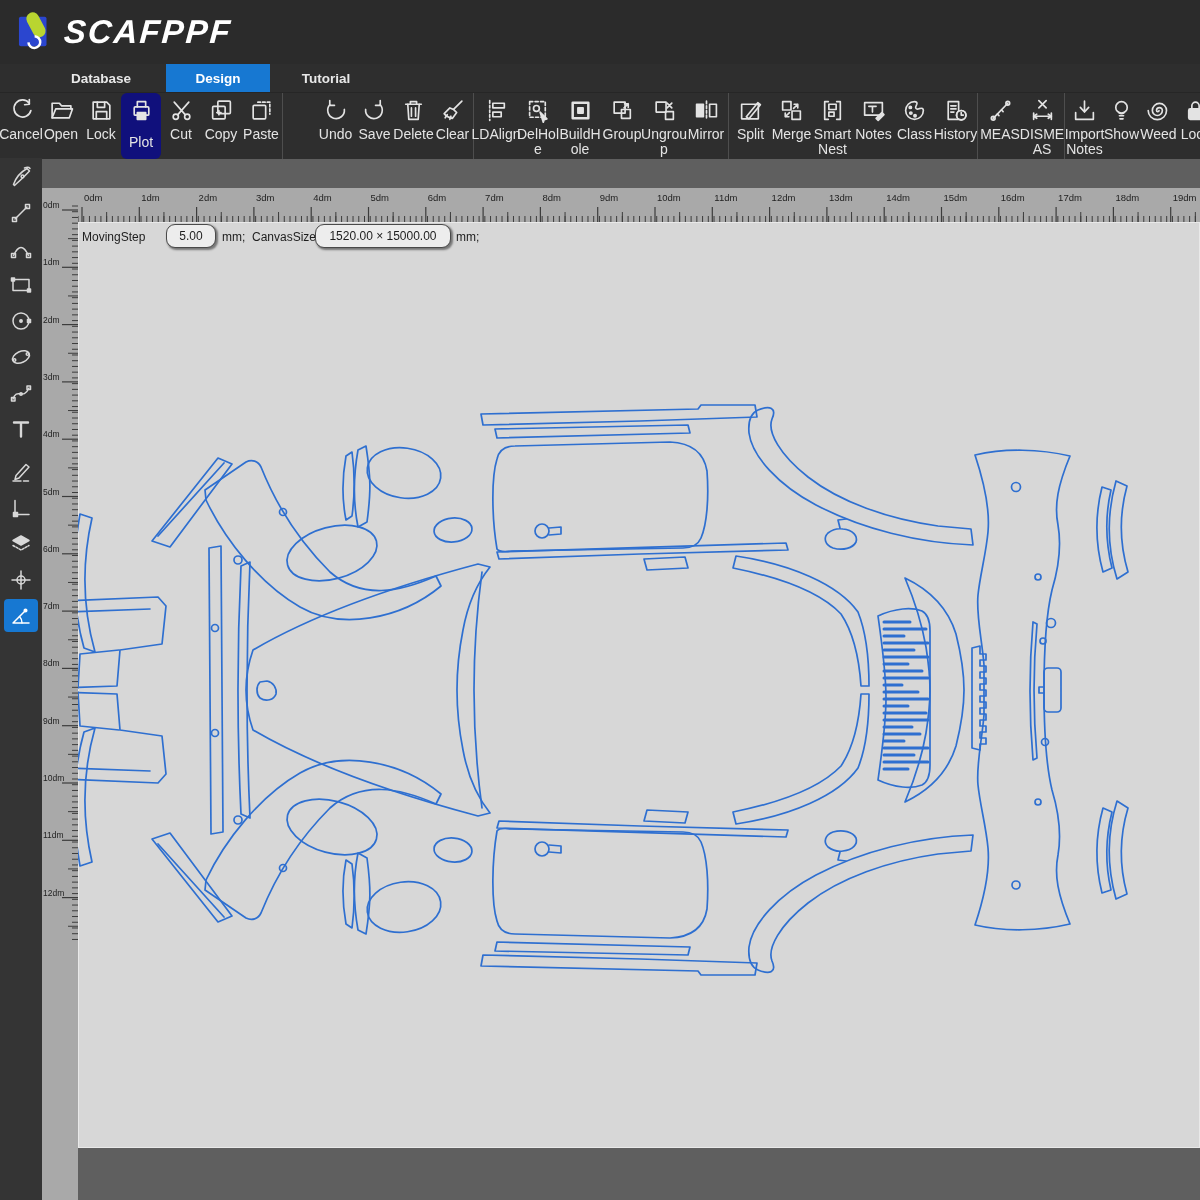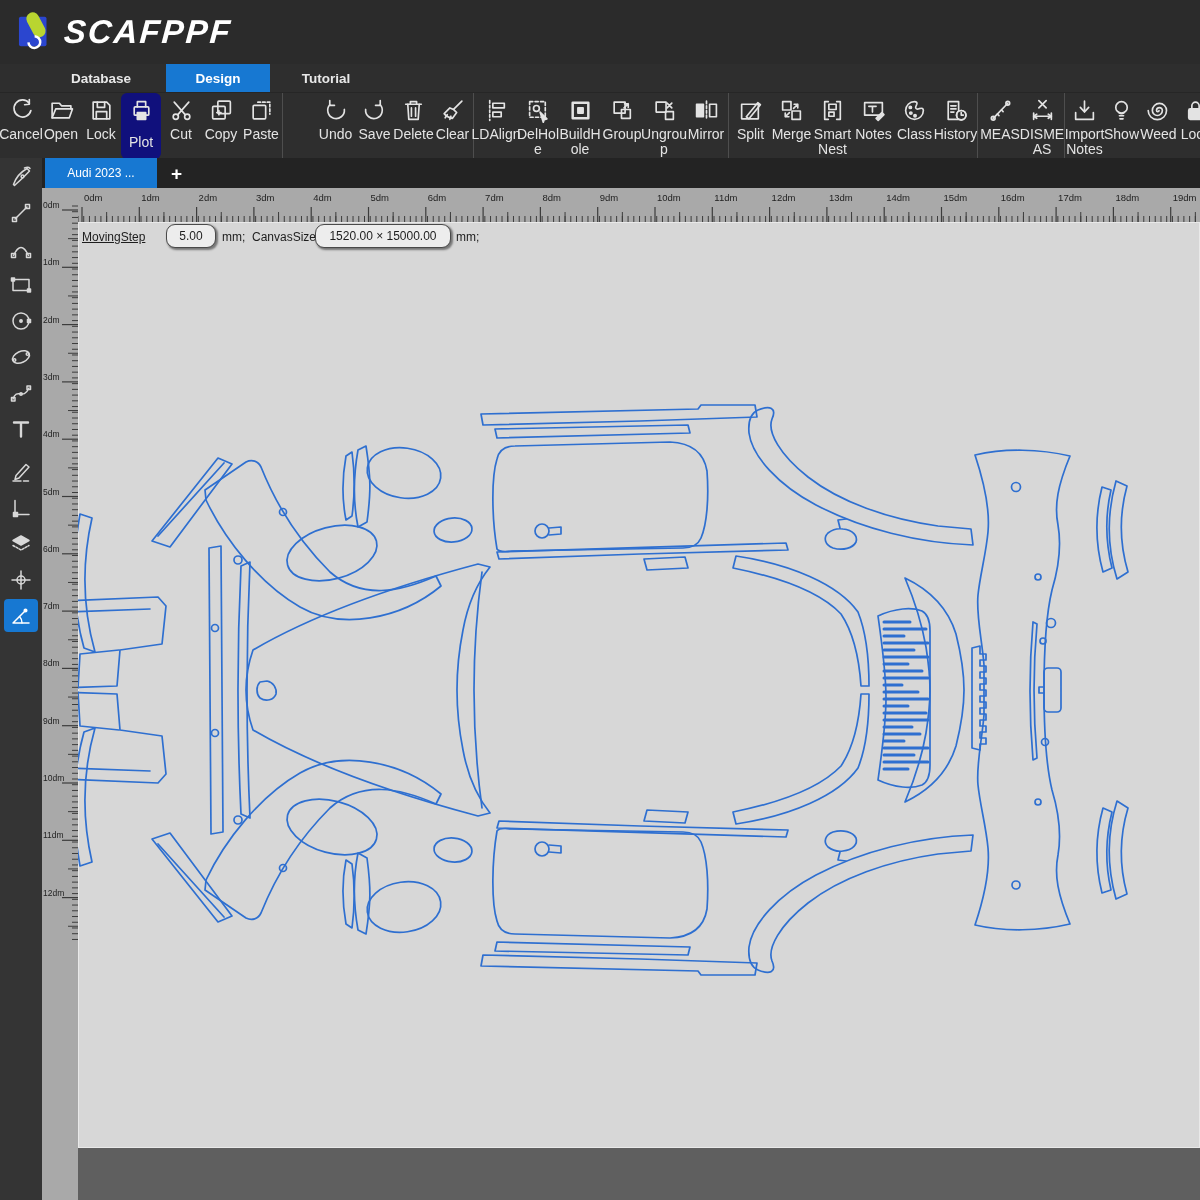--- a/index.html
+++ b/index.html
@@ -302,26 +302,20 @@
         <div class="tb-btn" style="width: 37px;">
           <span><svg viewBox="0 0 24 24" width="25" height="25" fill="none" stroke="#e3e3e3" stroke-width="1.6" stroke-linecap="round" stroke-linejoin="round">
               <rect x="5.5" y="10.5" width="13" height="10" rx="1.5" fill="#e3e3e3"></rect>
               <path d="M8.5,10.5 V7.5 a3.5,3.5 0 0 1 7,0 v3"></path>
             </svg></span>
           <span class="tb-label">Lock</span>
         </div>
       </div>
     </div>
 
-  <div class="tabrow">
-    <div class="doc-tab">
-      <span>Audi 2023 ...</span>
-    </div>
-    <div class="tab-add">+</div>
-  </div>
 
   <div class="sidebar">
       <div class="side-tool">
         <svg viewBox="0 0 24 24" width="24" height="24" fill="none" stroke="#d8d8d8" stroke-width="1.5" stroke-linecap="round" stroke-linejoin="round">
           <path d="M4.5,19.5 C7,12 11,7.5 18,3.5 L20.5,6 C15.5,11.5 11,15.5 5.5,20.5 Z"></path>
           <circle cx="13.5" cy="11.5" r="1.4"></circle>
           <path d="M15.5,3 q4,-1.5 5.5,0.5"></path>
         </svg>
       </div>
       <div class="side-tool">
@@ -929,21 +923,21 @@
             <path d="M1116,481 C1107,513 1107,547 1117,579 L1128,572 C1119,542 1119,515 1127,486 Z"></path>
             <ellipse cx="404" cy="473" rx="37" ry="25" transform="rotate(8 404 473)"></ellipse>
             <ellipse cx="332" cy="553" rx="46" ry="26" transform="rotate(-15 332 553)"></ellipse>
             <ellipse cx="453" cy="530" rx="19" ry="12" transform="rotate(-5 453 530)"></ellipse>
             <circle cx="238" cy="560" r="4"></circle>
             <circle cx="283" cy="512" r="3.5"></circle>
             <circle cx="542" cy="531" r="7"></circle>
           </g>
         </g>
       </svg>
-    <span class="ctl" style="left:4px;top:8px;text-decoration:underline;">MovingStep</span>
+    <span class="ctl" style="left:4px;top:8px;">MovingStep</span>
     <div class="ctl-box" style="left:88px;top:2px;width:48px;">5.00</div>
     <span class="ctl" style="left:144px;top:8px;">mm;</span>
     <span class="ctl" style="left:174px;top:8px;">CanvasSize</span>
     <div class="ctl-box" style="left:237px;top:2px;width:134px;">1520.00 × 15000.00</div>
     <span class="ctl" style="left:378px;top:8px;">mm;</span>
   </div>
 
 </div>
 
 </body></html>

